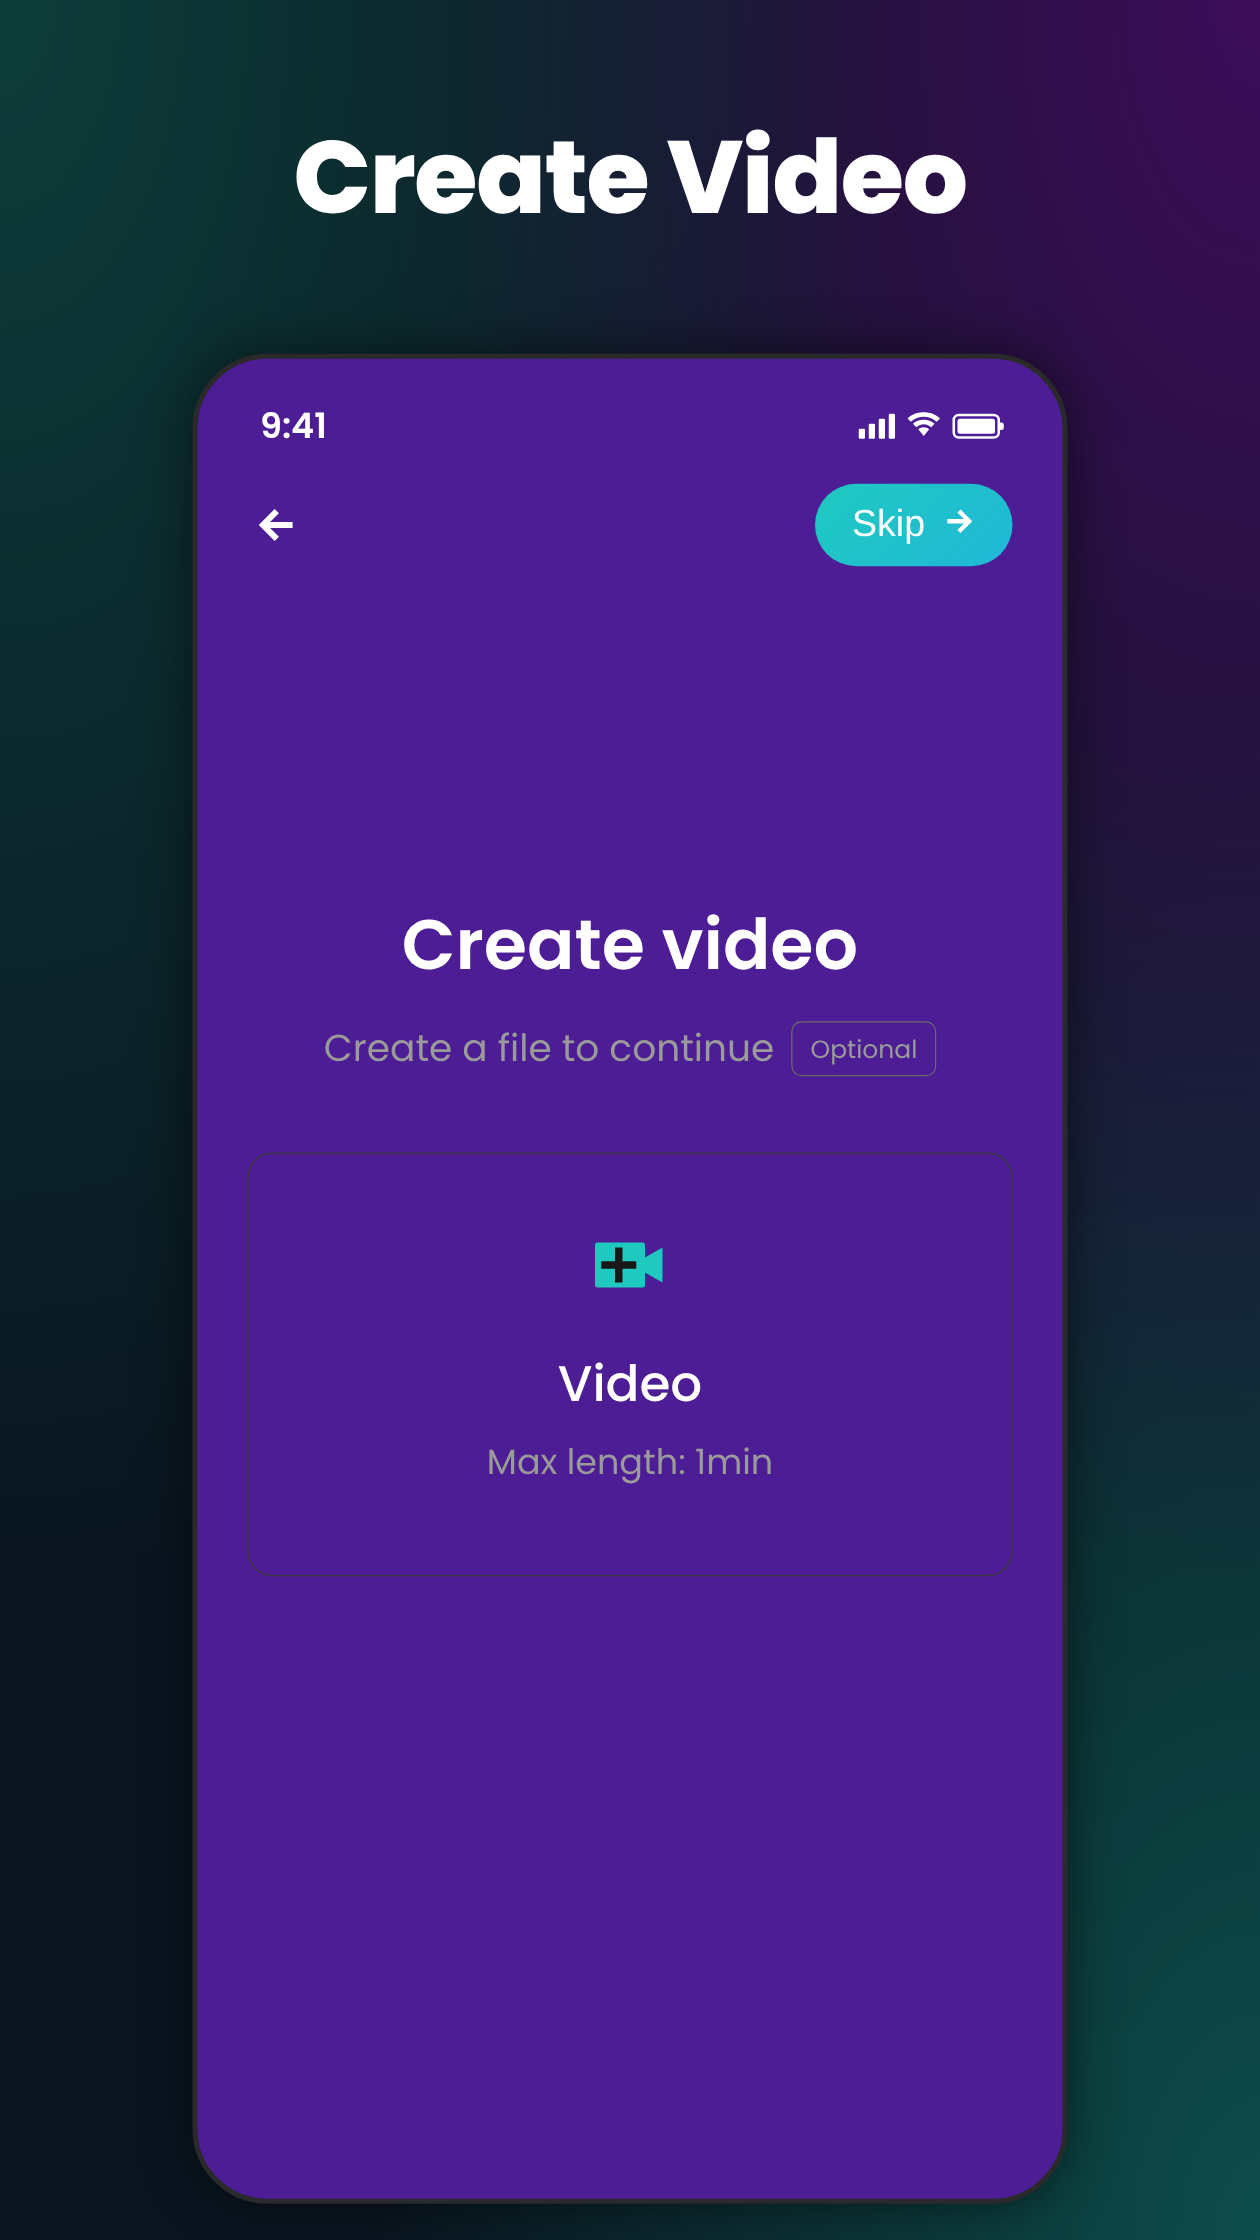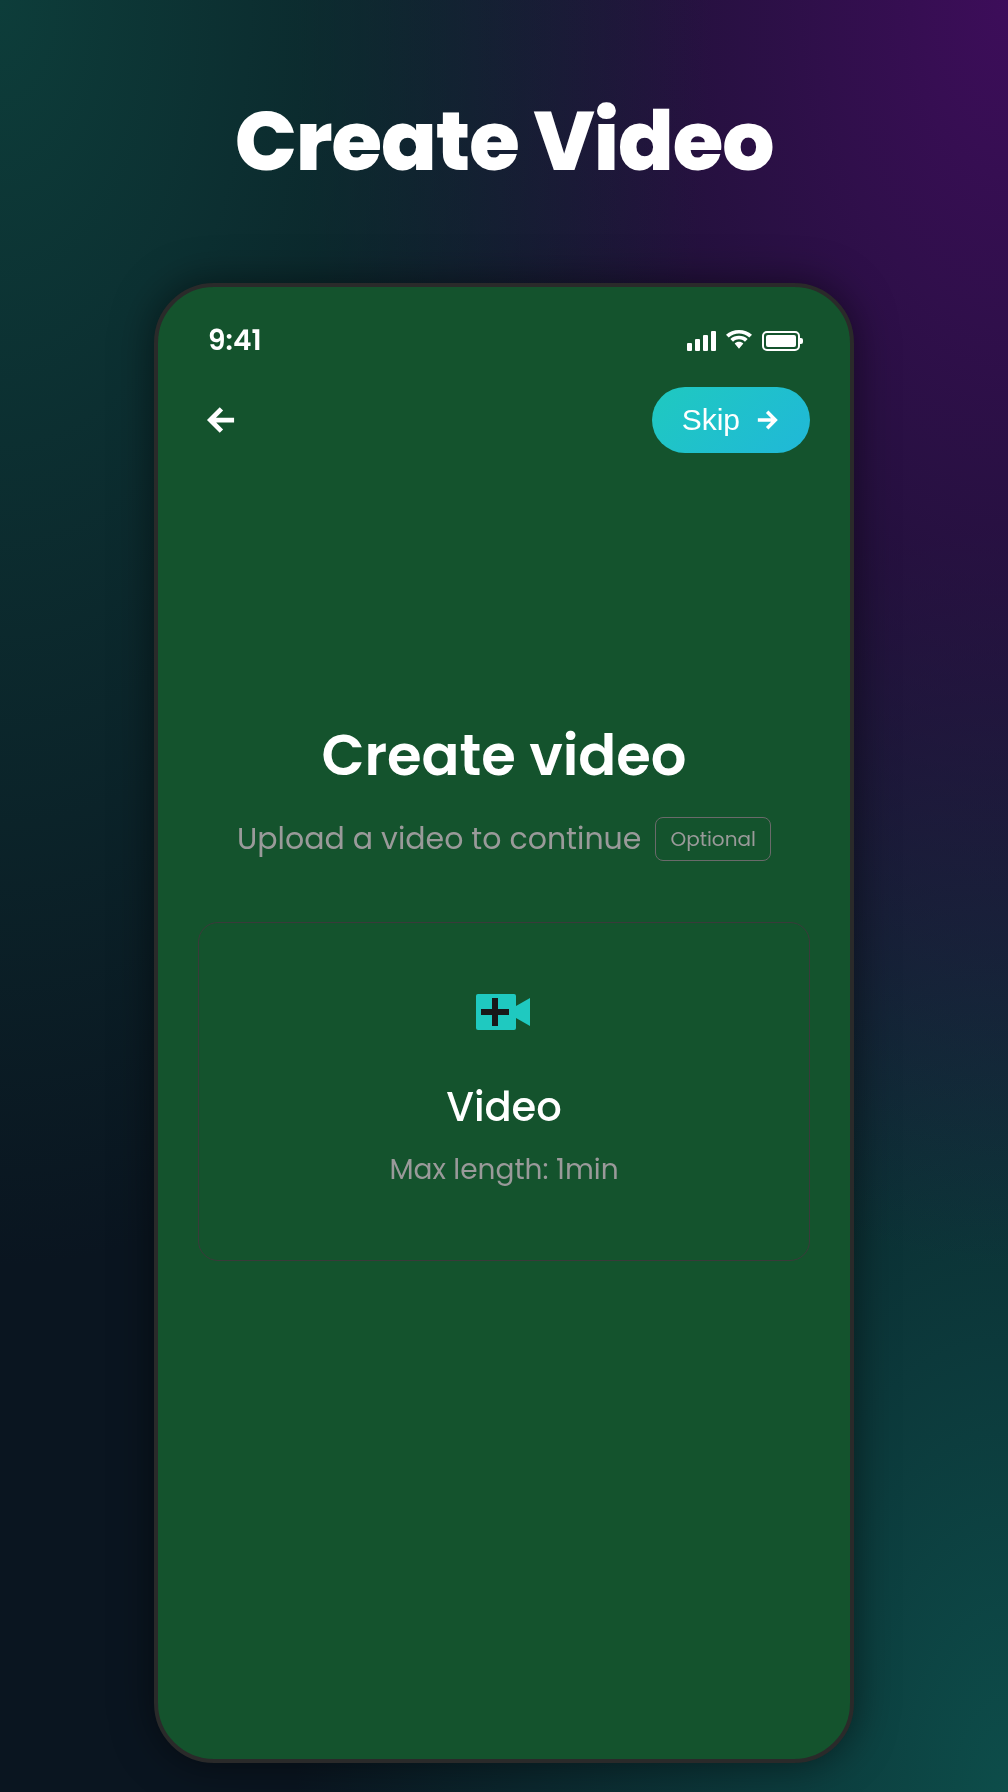--- a/index.html
+++ b/index.html
@@ -26,21 +26,21 @@
       color: #ffffff;
       font-size: 82px;
       font-weight: 800;
       margin-top: 80px;
       letter-spacing: -1px;
     }
     
     .phone-frame {
       width: 700px;
       height: 1480px;
-      background: #14532d;
+      background: #4c1d95;
       border-radius: 60px;
       margin-top: 80px;
       border: 4px solid #2a2a2a;
       padding: 30px 30px;
       display: flex;
       flex-direction: column;
       box-shadow: 0 0 40px rgba(0,0,0,0.5);
     }
     
     .status-bar {
@@ -133,21 +133,20 @@
     }
     
     .skip-button {
       background: linear-gradient(135deg, #1fc9c0 0%, #20b8d8 100%);
       color: #ffffff;
       font-size: 30px;
       font-weight: 500;
       padding: 16px 30px;
       border-radius: 35px;
       display: flex;
-      align-items: center;
       gap: 12px;
       cursor: pointer;
       border: none;
     }
     
     .skip-button svg {
       width: 28px;
       height: 28px;
       stroke: #ffffff;
       stroke-width: 3;
@@ -266,21 +265,21 @@
       <svg viewBox="0 0 24 24">
         <path d="M5 12 L19 12 M13 5 L20 12 L13 19"></path>
       </svg>
     </button>
   </div>
 
   <div class="content">
     <h2 class="content-title">Create video</h2>
 
     <div class="subtitle-row">
-      <span class="subtitle-text">Upload a video to continue</span>
+      <span class="subtitle-text">Create a file to continue</span>
       <span class="optional-badge">Optional</span>
     </div>
 
     <div class="upload-card">
       <div class="video-icon">
         <svg width="56" height="40" viewBox="0 0 56 40">
           <rect x="0" y="2" width="40" height="36" rx="2"></rect>
           <path d="M40 14 L54 6 L54 34 L40 26 Z"></path>
           <rect x="16" y="6" width="6" height="28" fill="#181818"></rect>
           <rect x="5" y="17" width="28" height="6" fill="#181818"></rect>

